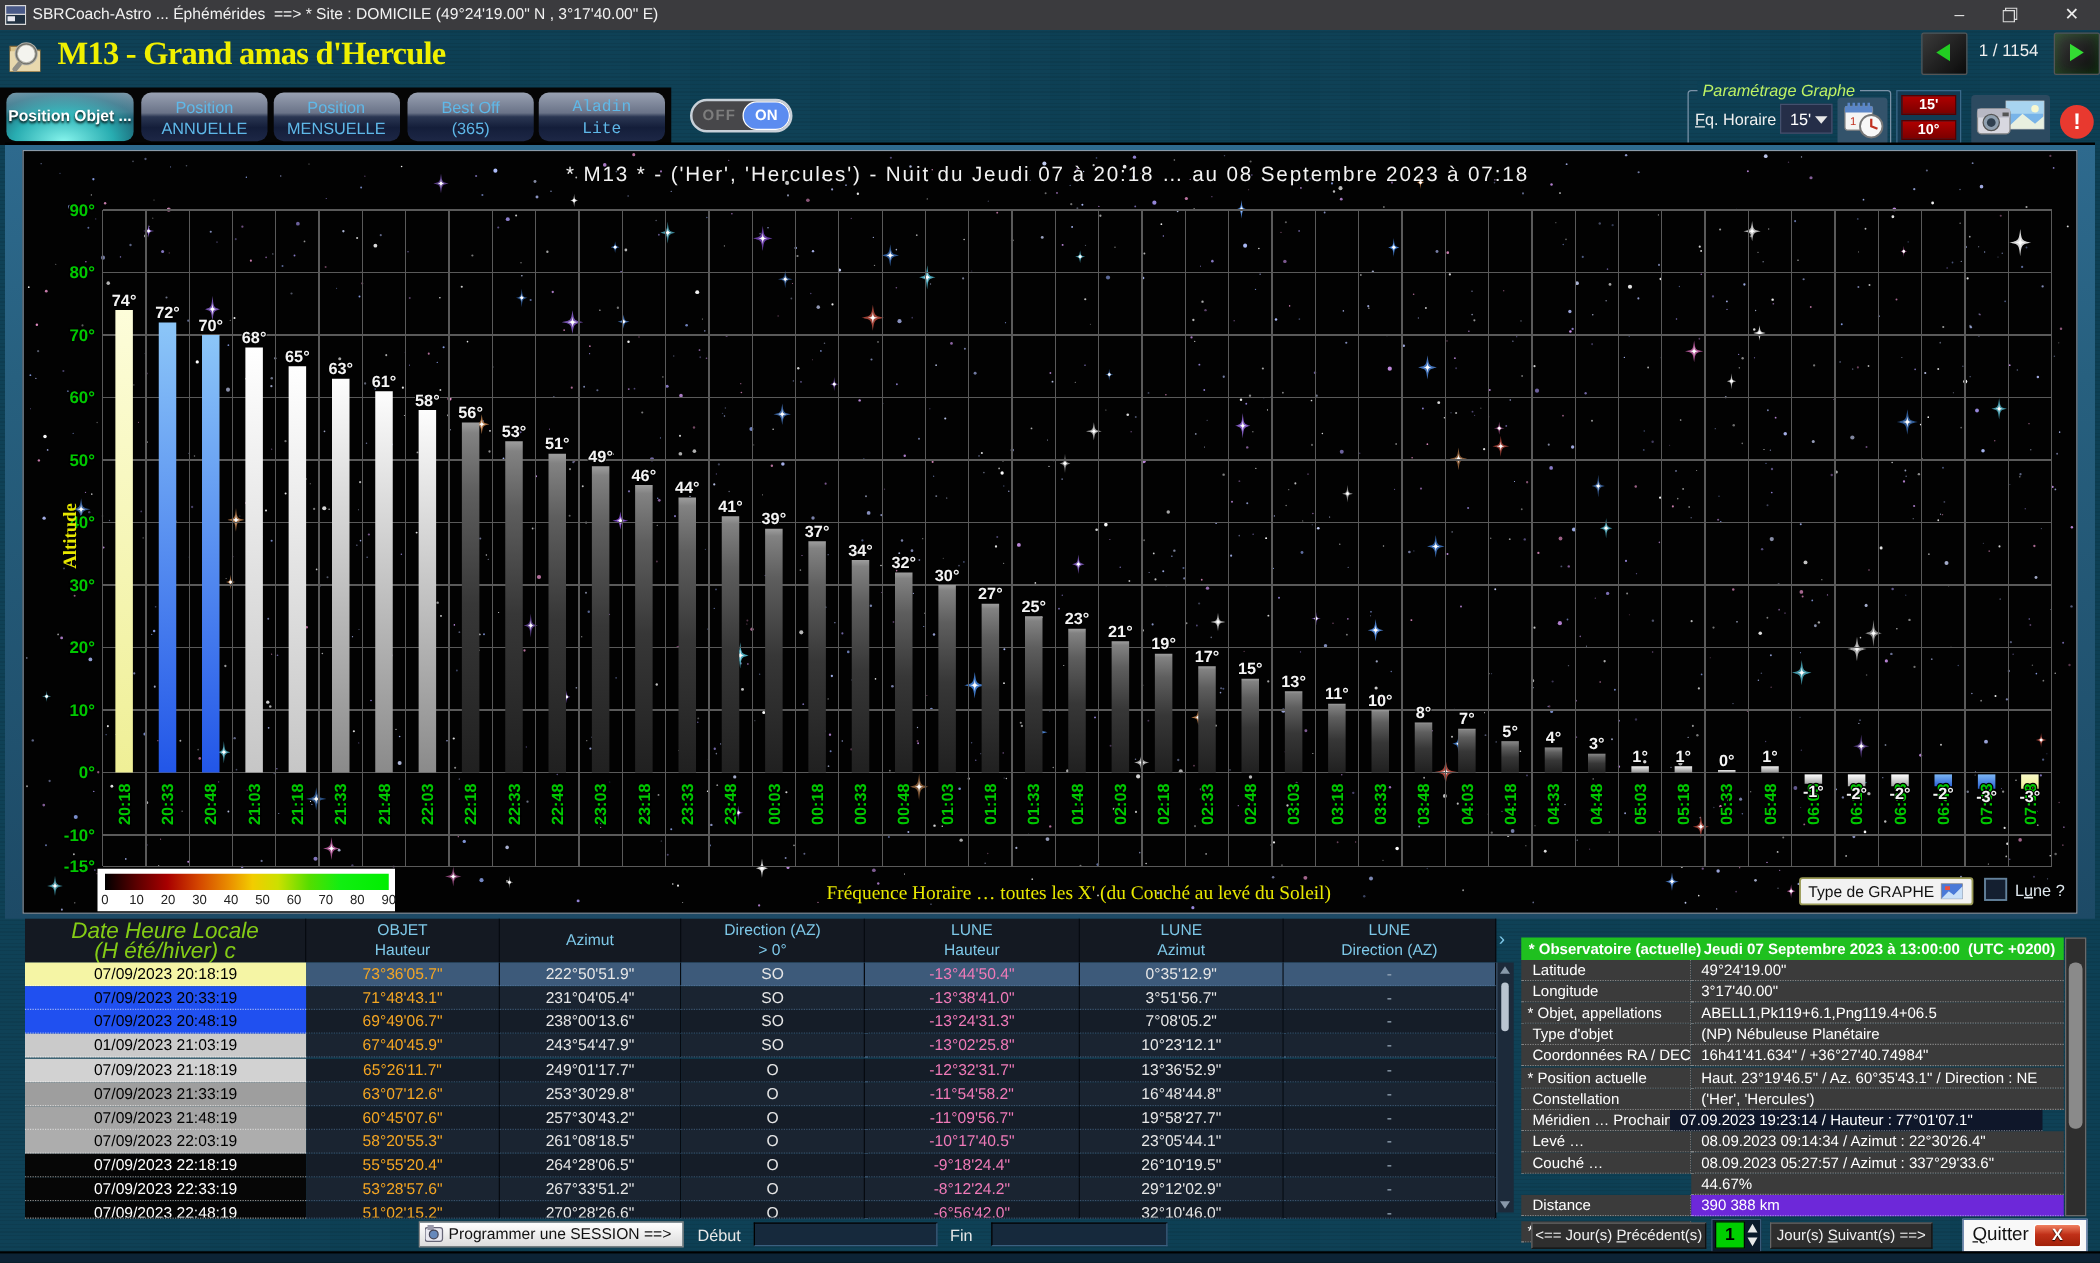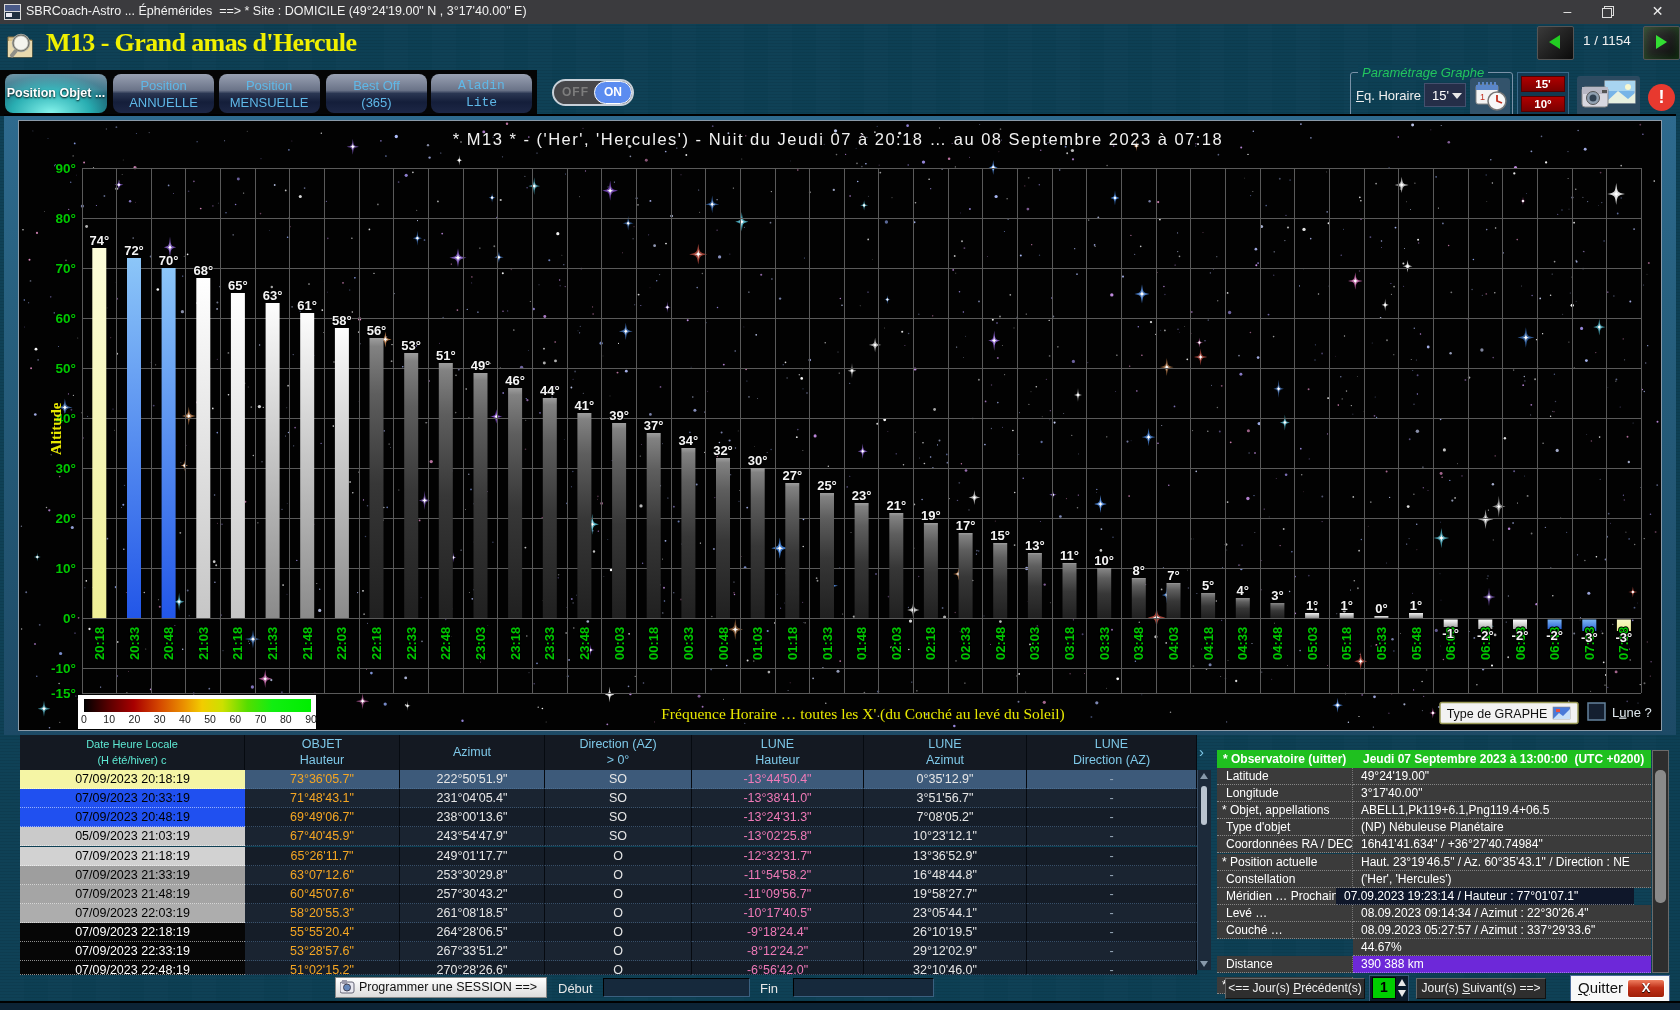--- a/index.html
+++ b/index.html
@@ -52,21 +52,21 @@
 <div class="abs" style="left:113px;top:74px;width:101px;height:39px;border-radius:8px;background:linear-gradient(180deg,#99a1b2 0%,#6a7388 42%,#2a3652 50%,#141e3a 72%,#1d2746 100%);color:#5fb8e8;font-size:13px;text-align:center;line-height:17px;padding-top:3px;box-sizing:border-box;">Position<br>ANNUELLE</div>
 <div class="abs" style="left:218.5px;top:74px;width:101px;height:39px;border-radius:8px;background:linear-gradient(180deg,#99a1b2 0%,#6a7388 42%,#2a3652 50%,#141e3a 72%,#1d2746 100%);color:#5fb8e8;font-size:13px;text-align:center;line-height:17px;padding-top:3px;box-sizing:border-box;">Position<br>MENSUELLE</div>
 <div class="abs" style="left:326px;top:74px;width:101px;height:39px;border-radius:8px;background:linear-gradient(180deg,#99a1b2 0%,#6a7388 42%,#2a3652 50%,#141e3a 72%,#1d2746 100%);color:#5fb8e8;font-size:13px;text-align:center;line-height:17px;padding-top:3px;box-sizing:border-box;">Best Off<br>(365)</div>
 <div class="abs" style="left:431px;top:74px;width:101px;height:39px;border-radius:8px;background:linear-gradient(180deg,#99a1b2 0%,#6a7388 42%,#2a3652 50%,#141e3a 72%,#1d2746 100%);color:#5fb8e8;font-size:13px;text-align:center;line-height:17px;padding-top:3px;box-sizing:border-box;font-family:Liberation Mono, monospace;">Aladin<br>Lite</div>
 
 <div class="abs" style="left:552px;top:79px;width:82px;height:27px;border-radius:14px;background:#47474a;border:2px solid #c8d0d8;box-sizing:border-box;"></div>
 <div class="abs" style="left:562px;top:85px;color:#7d7d7d;font-weight:bold;font-size:12px;letter-spacing:1px;">OFF</div>
 <div class="abs" style="left:594px;top:81px;width:38px;height:23px;border-radius:12px;background:#5b8cf0;border:1.5px solid #fff;box-sizing:border-box;color:#fff;font-weight:bold;font-size:12px;text-align:center;line-height:20px;">ON</div>
 
 <div class="abs" style="left:1350px;top:72px;width:161px;height:44px;border:1px solid #7a92a8;border-radius:3px;"></div>
-<div class="abs" style="left:1358px;top:65px;padding:0 4px;background:#0d4055;color:#22c55e;font-style:italic;font-size:13px;">Paramétrage Graphe</div>
+<div class="abs" style="left:1358px;top:65px;padding:0 4px;background:#0d4055;color:#bef264;font-style:italic;font-size:13px;">Paramétrage Graphe</div>
 <div class="abs" style="left:1356px;top:88px;color:#f0f0f0;font-size:13px;"><span style="text-decoration:underline">F</span>q. Horaire</div>
 <div class="abs" style="left:1424px;top:83px;width:42px;height:24px;background:#252e48;border:1px solid #44506e;color:#fff;font-size:13px;text-align:left;line-height:24px;box-sizing:border-box;padding-left:7px;">15'</div>
 <div class="abs" style="left:1452px;top:93px;width:0;height:0;border-left:5px solid transparent;border-right:5px solid transparent;border-top:6px solid #e8e8e8;"></div>
 <div class="abs" style="left:1470px;top:78px;width:40px;height:38px;background:#33536b;border-radius:3px;"></div>
 <svg class="abs" style="left:1475px;top:82px" width="32" height="30">
  <rect x="1" y="3" width="22" height="19" rx="2" fill="#f4f4f4" stroke="#888"></rect>
  <rect x="1" y="3" width="22" height="5" fill="#5a86c8"></rect>
  <g fill="#5a86c8">
       <rect x="3" y="0" width="2" height="5"></rect>
       <rect x="7" y="0" width="2" height="5"></rect>
@@ -2232,21 +2232,21 @@
 <rect x="1534" y="586" width="17" height="12" fill="#4a7ad8" stroke="#888" stroke-width="0.6"></rect>
 <path d="M1534 598 l6 -6 l4 3 l7 -7 v10 z" fill="#c8e0f8"></path>
 <rect x="1537" y="588" width="4" height="3" fill="#e85040"></rect>
 <rect x="1569" y="582" width="17" height="17" fill="#141f30" stroke="#64839d" stroke-width="1.5"></rect>
 <text x="1593" y="595.5" font-family="Liberation Sans, sans-serif" font-size="13" fill="#dfe8ee">L<tspan text-decoration="underline">u</tspan>ne ?</text>
 
 </svg>
 </div>
 
 <div style="position:absolute;left:20px;top:735px;width:1177px;height:35px;background:#141922;"></div>
-<div style="position:absolute;left:20px;top:735px;width:225px;height:35px;padding-top:1px;color:#5eead4;font-size:11px;line-height:16px;text-align:center;box-sizing:border-box;border-right:1px solid #060a10;">Date Heure Locale<br>(H été/hiver) c</div>
+<div style="position:absolute;left:20px;top:735px;width:225px;height:35px;padding-top:1px;color:#84cc16;font-size:18px;line-height:16px;text-align:center;box-sizing:border-box;border-right:1px solid #060a10;font-style:italic;">Date Heure Locale<br>(H été/hiver) c</div>
 <div style="position:absolute;left:245px;top:735px;width:155px;height:35px;padding-top:1px;color:#7ec8e8;font-size:12.5px;line-height:16px;text-align:center;box-sizing:border-box;border-right:1px solid #060a10;">OBJET<br>Hauteur</div>
 <div style="position:absolute;left:400px;top:735px;width:145px;height:35px;padding-top:9px;color:#7ec8e8;font-size:12.5px;line-height:16px;text-align:center;box-sizing:border-box;border-right:1px solid #060a10;">Azimut</div>
 <div style="position:absolute;left:545px;top:735px;width:147px;height:35px;padding-top:1px;color:#7ec8e8;font-size:12.5px;line-height:16px;text-align:center;box-sizing:border-box;border-right:1px solid #060a10;">Direction (AZ)<br>&gt; 0°</div>
 <div style="position:absolute;left:692px;top:735px;width:172px;height:35px;padding-top:1px;color:#7ec8e8;font-size:12.5px;line-height:16px;text-align:center;box-sizing:border-box;border-right:1px solid #060a10;">LUNE<br>Hauteur</div>
 <div style="position:absolute;left:864px;top:735px;width:163px;height:35px;padding-top:1px;color:#7ec8e8;font-size:12.5px;line-height:16px;text-align:center;box-sizing:border-box;border-right:1px solid #060a10;">LUNE<br>Azimut</div>
 <div style="position:absolute;left:1027px;top:735px;width:170px;height:35px;padding-top:1px;color:#7ec8e8;font-size:12.5px;line-height:16px;text-align:center;box-sizing:border-box;border-right:1px solid #060a10;">LUNE<br>Direction (AZ)</div>
 <div style="position:absolute;left:1199px;top:743px;color:#7ec8e8;font-size:15px;">›</div>
 <div style="position:absolute;left:20px;top:770.0px;width:225px;height:19.1px;background:#f5f5a5;color:#000;font-size:12.5px;text-align:center;line-height:19.1px;box-sizing:border-box;border-bottom:1px dotted rgba(255,255,255,0.55);">07/09/2023 20:18:19</div>
 <div style="position:absolute;left:245px;top:770.0px;width:155px;height:19.1px;background:#3d5a7a;color:#f5a623;font-size:12.5px;text-align:center;line-height:19.1px;box-sizing:border-box;border-bottom:1px dotted rgba(90,130,170,0.5);border-right:1px solid #060a10;">73°36'05.7"</div>
 <div style="position:absolute;left:400px;top:770.0px;width:145px;height:19.1px;background:#3d5a7a;color:#e6e6e6;font-size:12.5px;text-align:center;line-height:19.1px;box-sizing:border-box;border-bottom:1px dotted rgba(90,130,170,0.5);border-right:1px solid #060a10;">222°50'51.9"</div>
@@ -2261,21 +2261,21 @@
 <div style="position:absolute;left:692px;top:789.1px;width:172px;height:19.1px;background:#1a2431;color:#f07ab8;font-size:12.5px;text-align:center;line-height:19.1px;box-sizing:border-box;border-bottom:1px dotted rgba(90,130,170,0.5);border-right:1px solid #060a10;">-13°38'41.0"</div>
 <div style="position:absolute;left:864px;top:789.1px;width:163px;height:19.1px;background:#1a2431;color:#e6e6e6;font-size:12.5px;text-align:center;line-height:19.1px;box-sizing:border-box;border-bottom:1px dotted rgba(90,130,170,0.5);border-right:1px solid #060a10;">3°51'56.7"</div>
 <div style="position:absolute;left:1027px;top:789.1px;width:170px;height:19.1px;background:#1a2431;color:#9ab;font-size:12.5px;text-align:center;line-height:19.1px;box-sizing:border-box;border-bottom:1px dotted rgba(90,130,170,0.5);border-right:1px solid #060a10;">-</div>
 <div style="position:absolute;left:20px;top:808.3px;width:225px;height:19.1px;background:#2050f0;color:#000;font-size:12.5px;text-align:center;line-height:19.1px;box-sizing:border-box;border-bottom:1px dotted rgba(255,255,255,0.55);">07/09/2023 20:48:19</div>
 <div style="position:absolute;left:245px;top:808.3px;width:155px;height:19.1px;background:#151d28;color:#f5a623;font-size:12.5px;text-align:center;line-height:19.1px;box-sizing:border-box;border-bottom:1px dotted rgba(90,130,170,0.5);border-right:1px solid #060a10;">69°49'06.7"</div>
 <div style="position:absolute;left:400px;top:808.3px;width:145px;height:19.1px;background:#151d28;color:#e6e6e6;font-size:12.5px;text-align:center;line-height:19.1px;box-sizing:border-box;border-bottom:1px dotted rgba(90,130,170,0.5);border-right:1px solid #060a10;">238°00'13.6"</div>
 <div style="position:absolute;left:545px;top:808.3px;width:147px;height:19.1px;background:#151d28;color:#e6e6e6;font-size:12.5px;text-align:center;line-height:19.1px;box-sizing:border-box;border-bottom:1px dotted rgba(90,130,170,0.5);border-right:1px solid #060a10;">SO</div>
 <div style="position:absolute;left:692px;top:808.3px;width:172px;height:19.1px;background:#151d28;color:#f07ab8;font-size:12.5px;text-align:center;line-height:19.1px;box-sizing:border-box;border-bottom:1px dotted rgba(90,130,170,0.5);border-right:1px solid #060a10;">-13°24'31.3"</div>
 <div style="position:absolute;left:864px;top:808.3px;width:163px;height:19.1px;background:#151d28;color:#e6e6e6;font-size:12.5px;text-align:center;line-height:19.1px;box-sizing:border-box;border-bottom:1px dotted rgba(90,130,170,0.5);border-right:1px solid #060a10;">7°08'05.2"</div>
 <div style="position:absolute;left:1027px;top:808.3px;width:170px;height:19.1px;background:#151d28;color:#9ab;font-size:12.5px;text-align:center;line-height:19.1px;box-sizing:border-box;border-bottom:1px dotted rgba(90,130,170,0.5);border-right:1px solid #060a10;">-</div>
-<div style="position:absolute;left:20px;top:827.4px;width:225px;height:19.1px;background:#cacaca;color:#000;font-size:12.5px;text-align:center;line-height:19.1px;box-sizing:border-box;border-bottom:1px dotted rgba(255,255,255,0.55);">05/09/2023 21:03:19</div>
+<div style="position:absolute;left:20px;top:827.4px;width:225px;height:19.1px;background:#cacaca;color:#000;font-size:12.5px;text-align:center;line-height:19.1px;box-sizing:border-box;border-bottom:1px dotted rgba(255,255,255,0.55);">01/09/2023 21:03:19</div>
 <div style="position:absolute;left:245px;top:827.4px;width:155px;height:19.1px;background:#1a2431;color:#f5a623;font-size:12.5px;text-align:center;line-height:19.1px;box-sizing:border-box;border-bottom:1px dotted rgba(90,130,170,0.5);border-right:1px solid #060a10;">67°40'45.9"</div>
 <div style="position:absolute;left:400px;top:827.4px;width:145px;height:19.1px;background:#1a2431;color:#e6e6e6;font-size:12.5px;text-align:center;line-height:19.1px;box-sizing:border-box;border-bottom:1px dotted rgba(90,130,170,0.5);border-right:1px solid #060a10;">243°54'47.9"</div>
 <div style="position:absolute;left:545px;top:827.4px;width:147px;height:19.1px;background:#1a2431;color:#e6e6e6;font-size:12.5px;text-align:center;line-height:19.1px;box-sizing:border-box;border-bottom:1px dotted rgba(90,130,170,0.5);border-right:1px solid #060a10;">SO</div>
 <div style="position:absolute;left:692px;top:827.4px;width:172px;height:19.1px;background:#1a2431;color:#f07ab8;font-size:12.5px;text-align:center;line-height:19.1px;box-sizing:border-box;border-bottom:1px dotted rgba(90,130,170,0.5);border-right:1px solid #060a10;">-13°02'25.8"</div>
 <div style="position:absolute;left:864px;top:827.4px;width:163px;height:19.1px;background:#1a2431;color:#e6e6e6;font-size:12.5px;text-align:center;line-height:19.1px;box-sizing:border-box;border-bottom:1px dotted rgba(90,130,170,0.5);border-right:1px solid #060a10;">10°23'12.1"</div>
 <div style="position:absolute;left:1027px;top:827.4px;width:170px;height:19.1px;background:#1a2431;color:#9ab;font-size:12.5px;text-align:center;line-height:19.1px;box-sizing:border-box;border-bottom:1px dotted rgba(90,130,170,0.5);border-right:1px solid #060a10;">-</div>
 <div style="position:absolute;left:20px;top:846.6px;width:225px;height:19.1px;background:#d2d2d2;color:#000;font-size:12.5px;text-align:center;line-height:19.1px;box-sizing:border-box;border-bottom:1px dotted rgba(255,255,255,0.55);">07/09/2023 21:18:19</div>
 <div style="position:absolute;left:245px;top:846.6px;width:155px;height:19.1px;background:#151d28;color:#f5a623;font-size:12.5px;text-align:center;line-height:19.1px;box-sizing:border-box;border-bottom:1px dotted rgba(90,130,170,0.5);border-right:1px solid #060a10;">65°26'11.7"</div>
 <div style="position:absolute;left:400px;top:846.6px;width:145px;height:19.1px;background:#151d28;color:#e6e6e6;font-size:12.5px;text-align:center;line-height:19.1px;box-sizing:border-box;border-bottom:1px dotted rgba(90,130,170,0.5);border-right:1px solid #060a10;">249°01'17.7"</div>
 <div style="position:absolute;left:545px;top:846.6px;width:147px;height:19.1px;background:#151d28;color:#e6e6e6;font-size:12.5px;text-align:center;line-height:19.1px;box-sizing:border-box;border-bottom:1px dotted rgba(90,130,170,0.5);border-right:1px solid #060a10;">O</div>
@@ -2324,21 +2324,21 @@
 <div style="position:absolute;left:692px;top:961.4px;width:172px;height:13.6px;background:#151d28;color:#f07ab8;font-size:12.5px;text-align:center;line-height:19.1px;box-sizing:border-box;border-bottom:1px dotted rgba(90,130,170,0.5);border-right:1px solid #060a10;overflow:hidden;">-6°56'42.0"</div>
 <div style="position:absolute;left:864px;top:961.4px;width:163px;height:13.6px;background:#151d28;color:#e6e6e6;font-size:12.5px;text-align:center;line-height:19.1px;box-sizing:border-box;border-bottom:1px dotted rgba(90,130,170,0.5);border-right:1px solid #060a10;overflow:hidden;">32°10'46.0"</div>
 <div style="position:absolute;left:1027px;top:961.4px;width:170px;height:13.6px;background:#151d28;color:#9ab;font-size:12.5px;text-align:center;line-height:19.1px;box-sizing:border-box;border-bottom:1px dotted rgba(90,130,170,0.5);border-right:1px solid #060a10;overflow:hidden;">-</div>
 
 <div style="position:absolute;left:1197px;top:770px;width:13px;height:200px;background:#1c2a3a;border-left:1px solid #3a5068;"></div>
 <div style="position:absolute;left:1200px;top:773px;width:0;height:0;border-left:4px solid transparent;border-right:4px solid transparent;border-bottom:6px solid #8899aa;"></div>
 <div style="position:absolute;left:1201px;top:786px;width:6px;height:39px;background:#b9c4d0;border-radius:3px;"></div>
 <div style="position:absolute;left:1200px;top:961px;width:0;height:0;border-left:4px solid transparent;border-right:4px solid transparent;border-top:6px solid #8899aa;"></div>
 
 <div style="position:absolute;left:1217px;top:750px;width:434px;height:18px;background:#1fc01f;"></div>
-<div style="position:absolute;left:1223px;top:750px;width:136px;height:18px;color:#fff;font-weight:bold;font-size:12px;line-height:18px;white-space:nowrap;">* Observatoire (uitter)</div>
+<div style="position:absolute;left:1223px;top:750px;width:136px;height:18px;color:#fff;font-weight:bold;font-size:12px;line-height:18px;white-space:nowrap;">* Observatoire (actuelle)</div>
 <div style="position:absolute;left:1363px;top:750px;width:288px;height:18px;color:#fff;font-weight:bold;font-size:12px;line-height:18px;">Jeudi 07 Septembre 2023 à 13:00:00&nbsp; (UTC +0200)</div>
 <div style="position:absolute;left:1217px;top:768.0px;width:136px;height:17.1px;background:#3b3b3b;color:#fff;font-size:12px;line-height:17.1px;padding-left:9px;box-sizing:border-box;border-bottom:1px dotted rgba(255,255,255,0.38);border-right:1px dotted rgba(255,255,255,0.3);white-space:nowrap;overflow:hidden;">Latitude</div>
 <div style="position:absolute;left:1353px;top:768.0px;width:298px;height:17.1px;background:#3b3b3b;color:#fff;font-size:12px;line-height:17.1px;padding-left:8px;box-sizing:border-box;border-bottom:1px dotted rgba(255,255,255,0.38);white-space:nowrap;overflow:hidden;">49°24'19.00"</div>
 <div style="position:absolute;left:1217px;top:785.1px;width:136px;height:17.1px;background:#3b3b3b;color:#fff;font-size:12px;line-height:17.1px;padding-left:9px;box-sizing:border-box;border-bottom:1px dotted rgba(255,255,255,0.38);border-right:1px dotted rgba(255,255,255,0.3);white-space:nowrap;overflow:hidden;">Longitude</div>
 <div style="position:absolute;left:1353px;top:785.1px;width:298px;height:17.1px;background:#3b3b3b;color:#fff;font-size:12px;line-height:17.1px;padding-left:8px;box-sizing:border-box;border-bottom:1px dotted rgba(255,255,255,0.38);white-space:nowrap;overflow:hidden;">3°17'40.00"</div>
 <div style="position:absolute;left:1217px;top:802.2px;width:136px;height:17.1px;background:#3b3b3b;color:#fff;font-size:12px;line-height:17.1px;padding-left:5px;box-sizing:border-box;border-bottom:1px dotted rgba(255,255,255,0.38);border-right:1px dotted rgba(255,255,255,0.3);white-space:nowrap;overflow:hidden;">* Objet, appellations</div>
 <div style="position:absolute;left:1353px;top:802.2px;width:298px;height:17.1px;background:#3b3b3b;color:#fff;font-size:12px;line-height:17.1px;padding-left:8px;box-sizing:border-box;border-bottom:1px dotted rgba(255,255,255,0.38);white-space:nowrap;overflow:hidden;">ABELL1,Pk119+6.1,Png119.4+06.5</div>
 <div style="position:absolute;left:1217px;top:819.3px;width:136px;height:17.1px;background:#3b3b3b;color:#fff;font-size:12px;line-height:17.1px;padding-left:9px;box-sizing:border-box;border-bottom:1px dotted rgba(255,255,255,0.38);border-right:1px dotted rgba(255,255,255,0.3);white-space:nowrap;overflow:hidden;">Type d'objet</div>
 <div style="position:absolute;left:1353px;top:819.3px;width:298px;height:17.1px;background:#3b3b3b;color:#fff;font-size:12px;line-height:17.1px;padding-left:8px;box-sizing:border-box;border-bottom:1px dotted rgba(255,255,255,0.38);white-space:nowrap;overflow:hidden;">(NP) Nébuleuse Planétaire</div>
 <div style="position:absolute;left:1217px;top:836.4px;width:136px;height:17.1px;background:#3b3b3b;color:#fff;font-size:12px;line-height:17.1px;padding-left:9px;box-sizing:border-box;border-bottom:1px dotted rgba(255,255,255,0.38);border-right:1px dotted rgba(255,255,255,0.3);white-space:nowrap;overflow:hidden;">Coordonnées RA / DEC</div>

